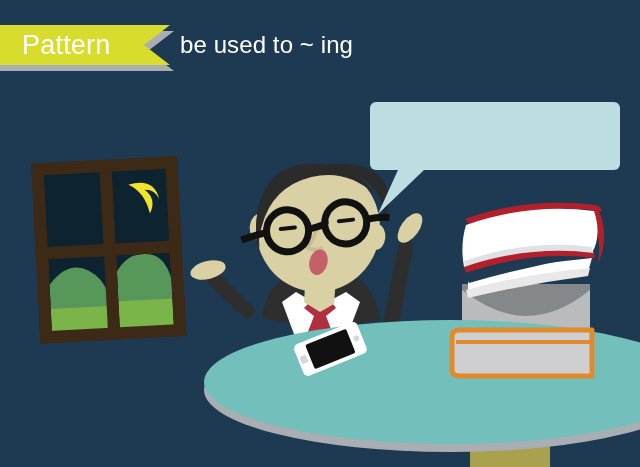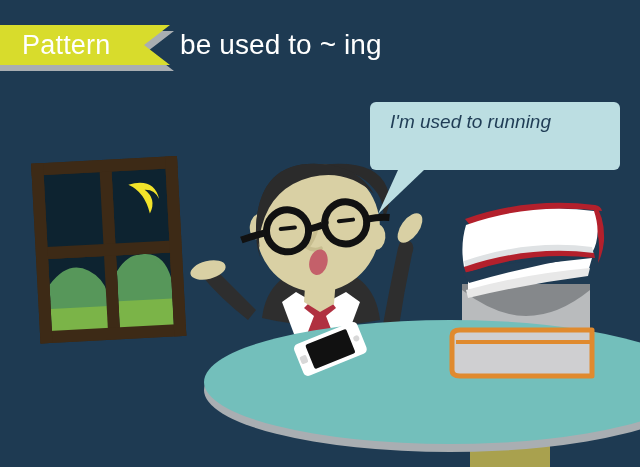--- a/index.html
+++ b/index.html
@@ -21,21 +21,21 @@
     position:absolute;left:0;top:0;width:170px;height:40px;
     background:#d8dc2c;
     clip-path:polygon(0 0,170px 0,144px 20px,170px 40px,0 40px);
   }
   #banner-label{
     position:absolute;left:22px;top:0;height:40px;line-height:40px;
     color:#ffffff;font-size:27px;letter-spacing:.2px;white-space:nowrap;text-align:center;
   }
   #pattern-text{
     position:absolute;left:180px;top:25px;height:40px;line-height:40px;
-    color:#ffffff;font-size:28px;white-space:nowrap;letter-spacing:.1px;
+    color:#ffffff;font-size:24px;white-space:nowrap;letter-spacing:.1px;
   }
 
   
   #bubble{
     position:absolute;left:370px;top:102px;width:250px;height:68px;
     background:#bcdee2;border-radius:6px;
   }
   #bubble-line1,#bubble-line2{
     position:absolute;color:#1f3c55;font-size:19px;font-style:italic;
     white-space:nowrap;
@@ -176,16 +176,15 @@
   </svg>
 
   <div id="banner-wrap">
     <div id="banner-shadow"></div>
     <div id="banner"></div>
     <div id="banner-label">Pattern</div>
   </div>
   <div id="pattern-text">be used to ~ ing</div>
 
   <div id="bubble">
-    <div id="bubble-line1">I'm used to running</div>
   </div>
 
 </div>
 
 </body></html>

